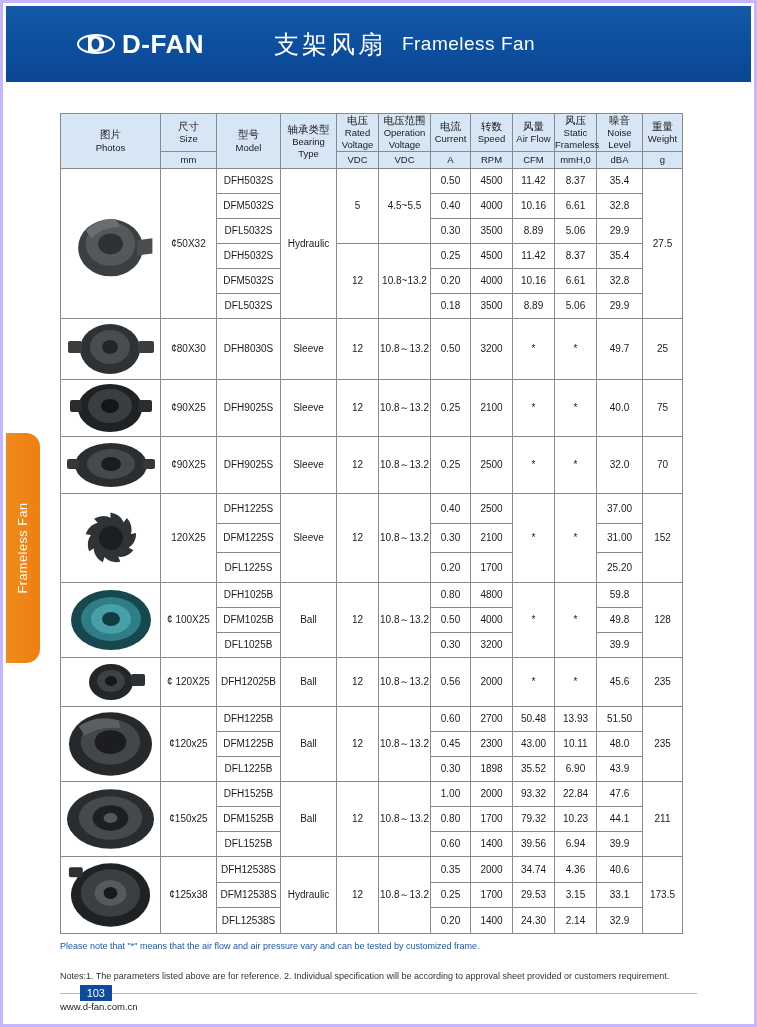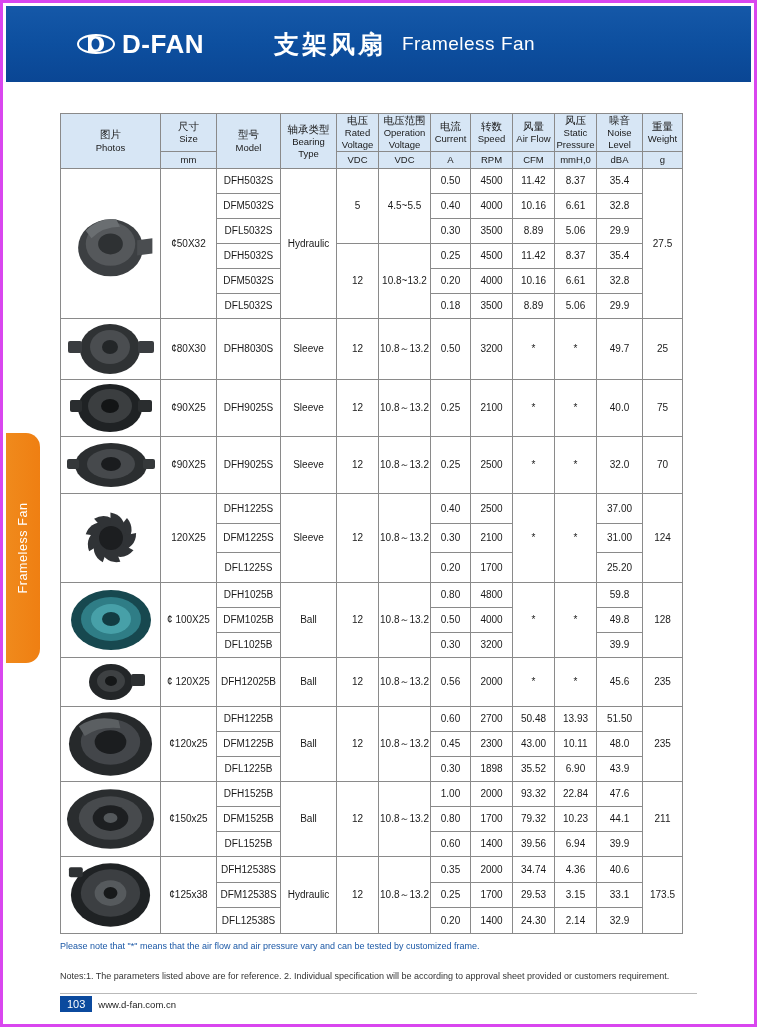--- a/index.html
+++ b/index.html
@@ -7,21 +7,21 @@
   body {
     width: 757px; height: 1027px;
     font-family: "Liberation Sans", sans-serif;
     background: #ffffff;
     position: relative;
     overflow: hidden;
   }
   
   .page {
     position: absolute; inset: 0;
-    border: 3px solid #d946ef;
+    border: 3px solid #c4b5fd;
     background: #fff;
   }
   
   .header {
     position: absolute; left: 3px; right: 3px; top: 3px; height: 76px;
     background: linear-gradient(to bottom, #1558a8 0%, #0d4f9f 50%, #0a4694 100%);
     display: flex; align-items: center;
   }
   .logo-wrap {
     display: flex; align-items: center;
@@ -34,21 +34,21 @@
   .logo-text {
     color: #ffffff;
     font-size: 26px;
     font-weight: bold;
     letter-spacing: 0.5px;
     font-family: "Liberation Sans", sans-serif;
   }
   .header-title-cn {
     color: #ffffff;
     font-size: 25px;
-    font-weight: bold;
+    font-weight: normal;
     margin-left: 70px;
     letter-spacing: 3px;
   }
   .header-title-en {
     color: #ffffff;
     font-size: 19px;
     margin-left: 16px;
     letter-spacing: 0.5px;
   }
   
@@ -126,21 +126,21 @@
   .notes {
     position: absolute;
     left: 57px; top: 968px;
     font-size: 9px;
     color: #333;
     width: 650px;
   }
   .pagebar {
     position: absolute;
     left: 57px; bottom: 12px;
-    display: flex; align-items: center;
+    display: flex; align-items: center; flex-direction: column;
   }
   .pagenum {
     background: #0b4a9e;
     color: #fff;
     font-size: 11px;
     padding: 2px 7px;
     margin-right: 6px;
   }
   .siteurl { font-size: 9.5px; color: #222; }
   .bottom-rule {
@@ -223,21 +223,21 @@
           <th>
             <span class="cn">转数</span>
               <span class="en">Speed</span>
           </th>
           <th>
             <span class="cn">风量</span>
               <span class="en">Air Flow</span>
           </th>
           <th>
             <span class="cn">风压</span>
-              <span class="en">Static Pressure</span>
+              <span class="en">Static Frameless</span>
           </th>
           <th>
             <span class="cn">噪音</span>
               <span class="en">Noise Level</span>
           </th>
           <th>
             <span class="cn">重量</span>
               <span class="en">Weight</span>
           </th>
         </tr>
@@ -422,21 +422,21 @@
             <td rowspan="3">120X25</td>
             <td>DFH1225S</td>
             <td rowspan="3">Sleeve</td>
             <td rowspan="3">12</td>
             <td rowspan="3">10.8～13.2</td>
             <td>0.40</td>
             <td>2500</td>
             <td rowspan="3">*</td>
             <td rowspan="3">*</td>
             <td>37.00</td>
-            <td rowspan="3">124</td>
+            <td rowspan="3">152</td>
           </tr>
           <tr>
             <td>DFM1225S</td>
             <td>0.30</td>
             <td>2100</td>
             <td>31.00</td>
           </tr>
           <tr>
             <td>DFL1225S</td>
             <td>0.20</td>

